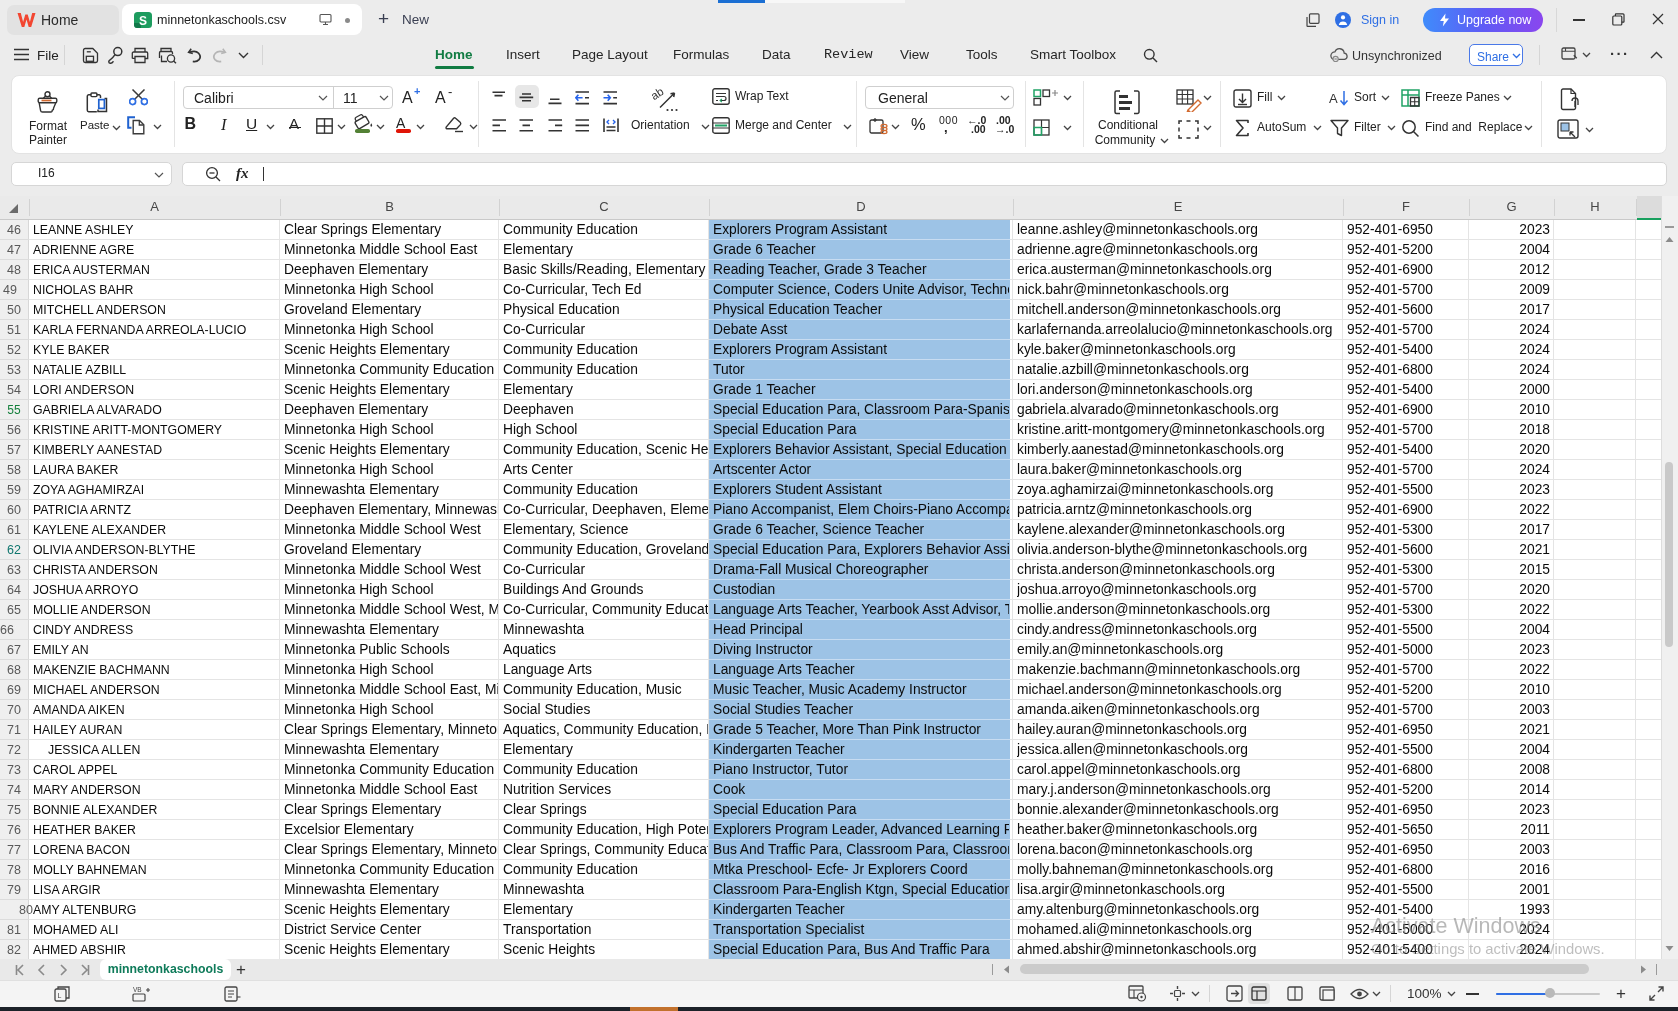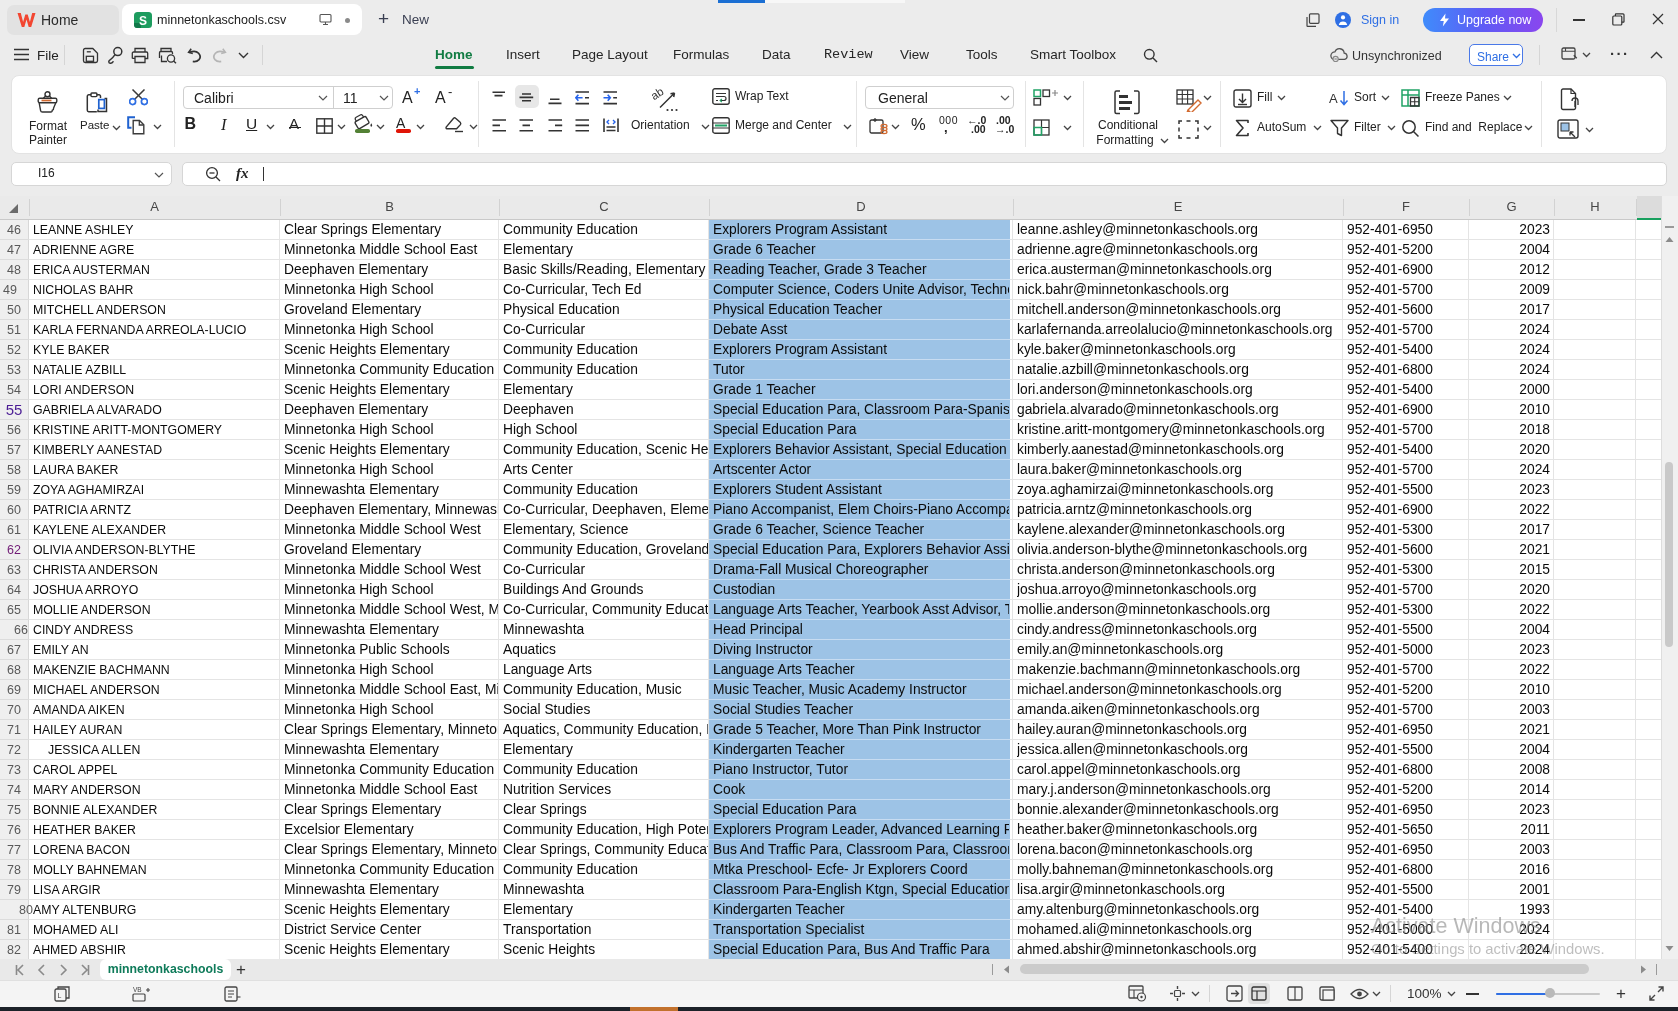--- a/index.html
+++ b/index.html
@@ -317,21 +317,21 @@
     <path d="M1 1 L4.5 4.5 L8 1" fill="none" stroke="#444" stroke-width="1.3"></path>
   </svg>
 <div class="abs" style="left:1083px;top:81px;width:1px;height:66px;background:#e4e4e4;"></div>
 <svg class="abs" style="left:1114px;top:90px;" width="26" height="25" viewBox="0 0 26 25">
     <path d="M6 1 H2.5 a1.5 1.5 0 0 0 -1.5 1.5 V22 a1.5 1.5 0 0 0 1.5 1.5 H6 M20 1 H23.5 a1.5 1.5 0 0 1 1.5 1.5 V22 a1.5 1.5 0 0 1 -1.5 1.5 H20" fill="none" stroke="#333" stroke-width="1.5"></path>
     <rect x="5" y="5" width="9" height="3" fill="#333"></rect>
     <rect x="5" y="11" width="13" height="3" fill="#333"></rect>
     <rect x="5" y="17" width="11" height="3" fill="#333"></rect>
   </svg>
 <div class="txt" style="left:1088px;top:118px;width:80px;text-align:center;font-size:12px;color:#222;">Conditional</div>
-<div class="txt" style="left:1085px;top:133px;width:80px;text-align:center;font-size:12px;color:#222;">Formatting</div>
+<div class="txt" style="left:1085px;top:133px;width:80px;text-align:center;font-size:12px;color:#222;">Community</div>
 <svg class="abs" style="left:1160px;top:138px;" width="9" height="6" viewBox="0 0 9 6">
     <path d="M1 1 L4.5 4.5 L8 1" fill="none" stroke="#444" stroke-width="1.3"></path>
   </svg>
 <svg class="abs" style="left:1176px;top:89px;" width="26" height="23" viewBox="0 0 26 23">
     <rect x="1" y="1" width="16" height="14" fill="none" stroke="#333" stroke-width="1.3"></rect>
     <path d="M1 5.5 H17 M1 10 H17 M6.3 1 V15 M11.6 1 V15" stroke="#333" stroke-width="1.1"></path>
     <path d="M12 21 L22 11 L25 14 L15 24 Z M12 21 l-1.5 4 l4.5 -1" fill="#fff" stroke="#d2692e" stroke-width="1.4"></path>
   </svg>
 <svg class="abs" style="left:1203px;top:95px;" width="9" height="6" viewBox="0 0 9 6">
     <path d="M1 1 L4.5 4.5 L8 1" fill="none" stroke="#444" stroke-width="1.3"></path>
@@ -629,21 +629,21 @@
 <div class="cell" style="left:1347px;top:360px;width:121px;">952-401-6800</div>
 <div class="cell" style="left:1469px;top:360px;width:81px;text-align:right;">2024</div>
 <div class="cell" style="left:0;top:380px;width:28px;text-align:center;color:#595959;font-size:12.5px;">54</div>
 <div class="cell" style="left:33px;top:380px;width:246px;font-size:12.3px;">LORI ANDERSON</div>
 <div class="cell" style="left:284px;top:380px;width:214px;">Scenic Heights Elementary</div>
 <div class="cell" style="left:503px;top:380px;width:205px;">Elementary</div>
 <div class="cell" style="left:713px;top:380px;width:296px;">Grade 1 Teacher</div>
 <div class="cell" style="left:1017px;top:380px;width:325px;">lori.anderson@minnetonkaschools.org</div>
 <div class="cell" style="left:1347px;top:380px;width:121px;">952-401-5400</div>
 <div class="cell" style="left:1469px;top:380px;width:81px;text-align:right;">2000</div>
-<div class="cell" style="left:0;top:400px;width:28px;text-align:center;color:#4c1d95;font-size:15px;">55</div>
+<div class="cell" style="left:0;top:400px;width:28px;text-align:center;color:#15803d;font-size:12px;">55</div>
 <div class="cell" style="left:33px;top:400px;width:246px;font-size:12.3px;">GABRIELA ALVARADO</div>
 <div class="cell" style="left:284px;top:400px;width:214px;">Deephaven Elementary</div>
 <div class="cell" style="left:503px;top:400px;width:205px;">Deephaven</div>
 <div class="cell" style="left:713px;top:400px;width:296px;">Special Education Para, Classroom Para-Spanish Ktgn</div>
 <div class="cell" style="left:1017px;top:400px;width:325px;">gabriela.alvarado@minnetonkaschools.org</div>
 <div class="cell" style="left:1347px;top:400px;width:121px;">952-401-6900</div>
 <div class="cell" style="left:1469px;top:400px;width:81px;text-align:right;">2010</div>
 <div class="cell" style="left:0;top:420px;width:28px;text-align:center;color:#595959;font-size:12.5px;">56</div>
 <div class="cell" style="left:33px;top:420px;width:246px;font-size:12.3px;">KRISTINE ARITT-MONTGOMERY</div>
 <div class="cell" style="left:284px;top:420px;width:214px;">Minnetonka High School</div>
@@ -685,21 +685,21 @@
 <div class="cell" style="left:1347px;top:500px;width:121px;">952-401-6900</div>
 <div class="cell" style="left:1469px;top:500px;width:81px;text-align:right;">2022</div>
 <div class="cell" style="left:0;top:520px;width:28px;text-align:center;color:#595959;font-size:12.5px;">61</div>
 <div class="cell" style="left:33px;top:520px;width:246px;font-size:12.3px;">KAYLENE ALEXANDER</div>
 <div class="cell" style="left:284px;top:520px;width:214px;">Minnetonka Middle School West</div>
 <div class="cell" style="left:503px;top:520px;width:205px;">Elementary, Science</div>
 <div class="cell" style="left:713px;top:520px;width:296px;">Grade 6 Teacher, Science Teacher</div>
 <div class="cell" style="left:1017px;top:520px;width:325px;">kaylene.alexander@minnetonkaschools.org</div>
 <div class="cell" style="left:1347px;top:520px;width:121px;">952-401-5300</div>
 <div class="cell" style="left:1469px;top:520px;width:81px;text-align:right;">2017</div>
-<div class="cell" style="left:0;top:540px;width:28px;text-align:center;color:#701a75;font-size:12.5px;">62</div>
+<div class="cell" style="left:0;top:540px;width:28px;text-align:center;color:#0f766e;font-size:12.5px;">62</div>
 <div class="cell" style="left:33px;top:540px;width:246px;font-size:12.3px;">OLIVIA ANDERSON-BLYTHE</div>
 <div class="cell" style="left:284px;top:540px;width:214px;">Groveland Elementary</div>
 <div class="cell" style="left:503px;top:540px;width:205px;">Community Education, Groveland</div>
 <div class="cell" style="left:713px;top:540px;width:296px;">Special Education Para, Explorers Behavior Assistant</div>
 <div class="cell" style="left:1017px;top:540px;width:325px;">olivia.anderson-blythe@minnetonkaschools.org</div>
 <div class="cell" style="left:1347px;top:540px;width:121px;">952-401-5600</div>
 <div class="cell" style="left:1469px;top:540px;width:81px;text-align:right;">2021</div>
 <div class="cell" style="left:0;top:560px;width:28px;text-align:center;color:#595959;font-size:12.5px;">63</div>
 <div class="cell" style="left:33px;top:560px;width:246px;font-size:12.3px;">CHRISTA ANDERSON</div>
 <div class="cell" style="left:284px;top:560px;width:214px;">Minnetonka Middle School West</div>
@@ -717,21 +717,21 @@
 <div class="cell" style="left:1347px;top:580px;width:121px;">952-401-5700</div>
 <div class="cell" style="left:1469px;top:580px;width:81px;text-align:right;">2020</div>
 <div class="cell" style="left:0;top:600px;width:28px;text-align:center;color:#595959;font-size:12.5px;">65</div>
 <div class="cell" style="left:33px;top:600px;width:246px;font-size:12.3px;">MOLLIE ANDERSON</div>
 <div class="cell" style="left:284px;top:600px;width:214px;">Minnetonka Middle School West, Minnetonka</div>
 <div class="cell" style="left:503px;top:600px;width:205px;">Co-Curricular, Community Education</div>
 <div class="cell" style="left:713px;top:600px;width:296px;">Language Arts Teacher, Yearbook Asst Advisor, Tutor</div>
 <div class="cell" style="left:1017px;top:600px;width:325px;">mollie.anderson@minnetonkaschools.org</div>
 <div class="cell" style="left:1347px;top:600px;width:121px;">952-401-5300</div>
 <div class="cell" style="left:1469px;top:600px;width:81px;text-align:right;">2022</div>
-<div class="cell" style="left:0;top:620px;width:28px;text-align:right;color:#595959;font-size:12.5px;">66</div>
+<div class="cell" style="left:0;top:620px;width:28px;text-align:left;color:#595959;font-size:12.5px;">66</div>
 <div class="cell" style="left:33px;top:620px;width:246px;font-size:12.3px;">CINDY ANDRESS</div>
 <div class="cell" style="left:284px;top:620px;width:214px;">Minnewashta Elementary</div>
 <div class="cell" style="left:503px;top:620px;width:205px;">Minnewashta</div>
 <div class="cell" style="left:713px;top:620px;width:296px;">Head Principal</div>
 <div class="cell" style="left:1017px;top:620px;width:325px;">cindy.andress@minnetonkaschools.org</div>
 <div class="cell" style="left:1347px;top:620px;width:121px;">952-401-5500</div>
 <div class="cell" style="left:1469px;top:620px;width:81px;text-align:right;">2004</div>
 <div class="cell" style="left:0;top:640px;width:28px;text-align:center;color:#595959;font-size:12.5px;">67</div>
 <div class="cell" style="left:33px;top:640px;width:246px;font-size:12.3px;">EMILY AN</div>
 <div class="cell" style="left:284px;top:640px;width:214px;">Minnetonka Public Schools</div>

